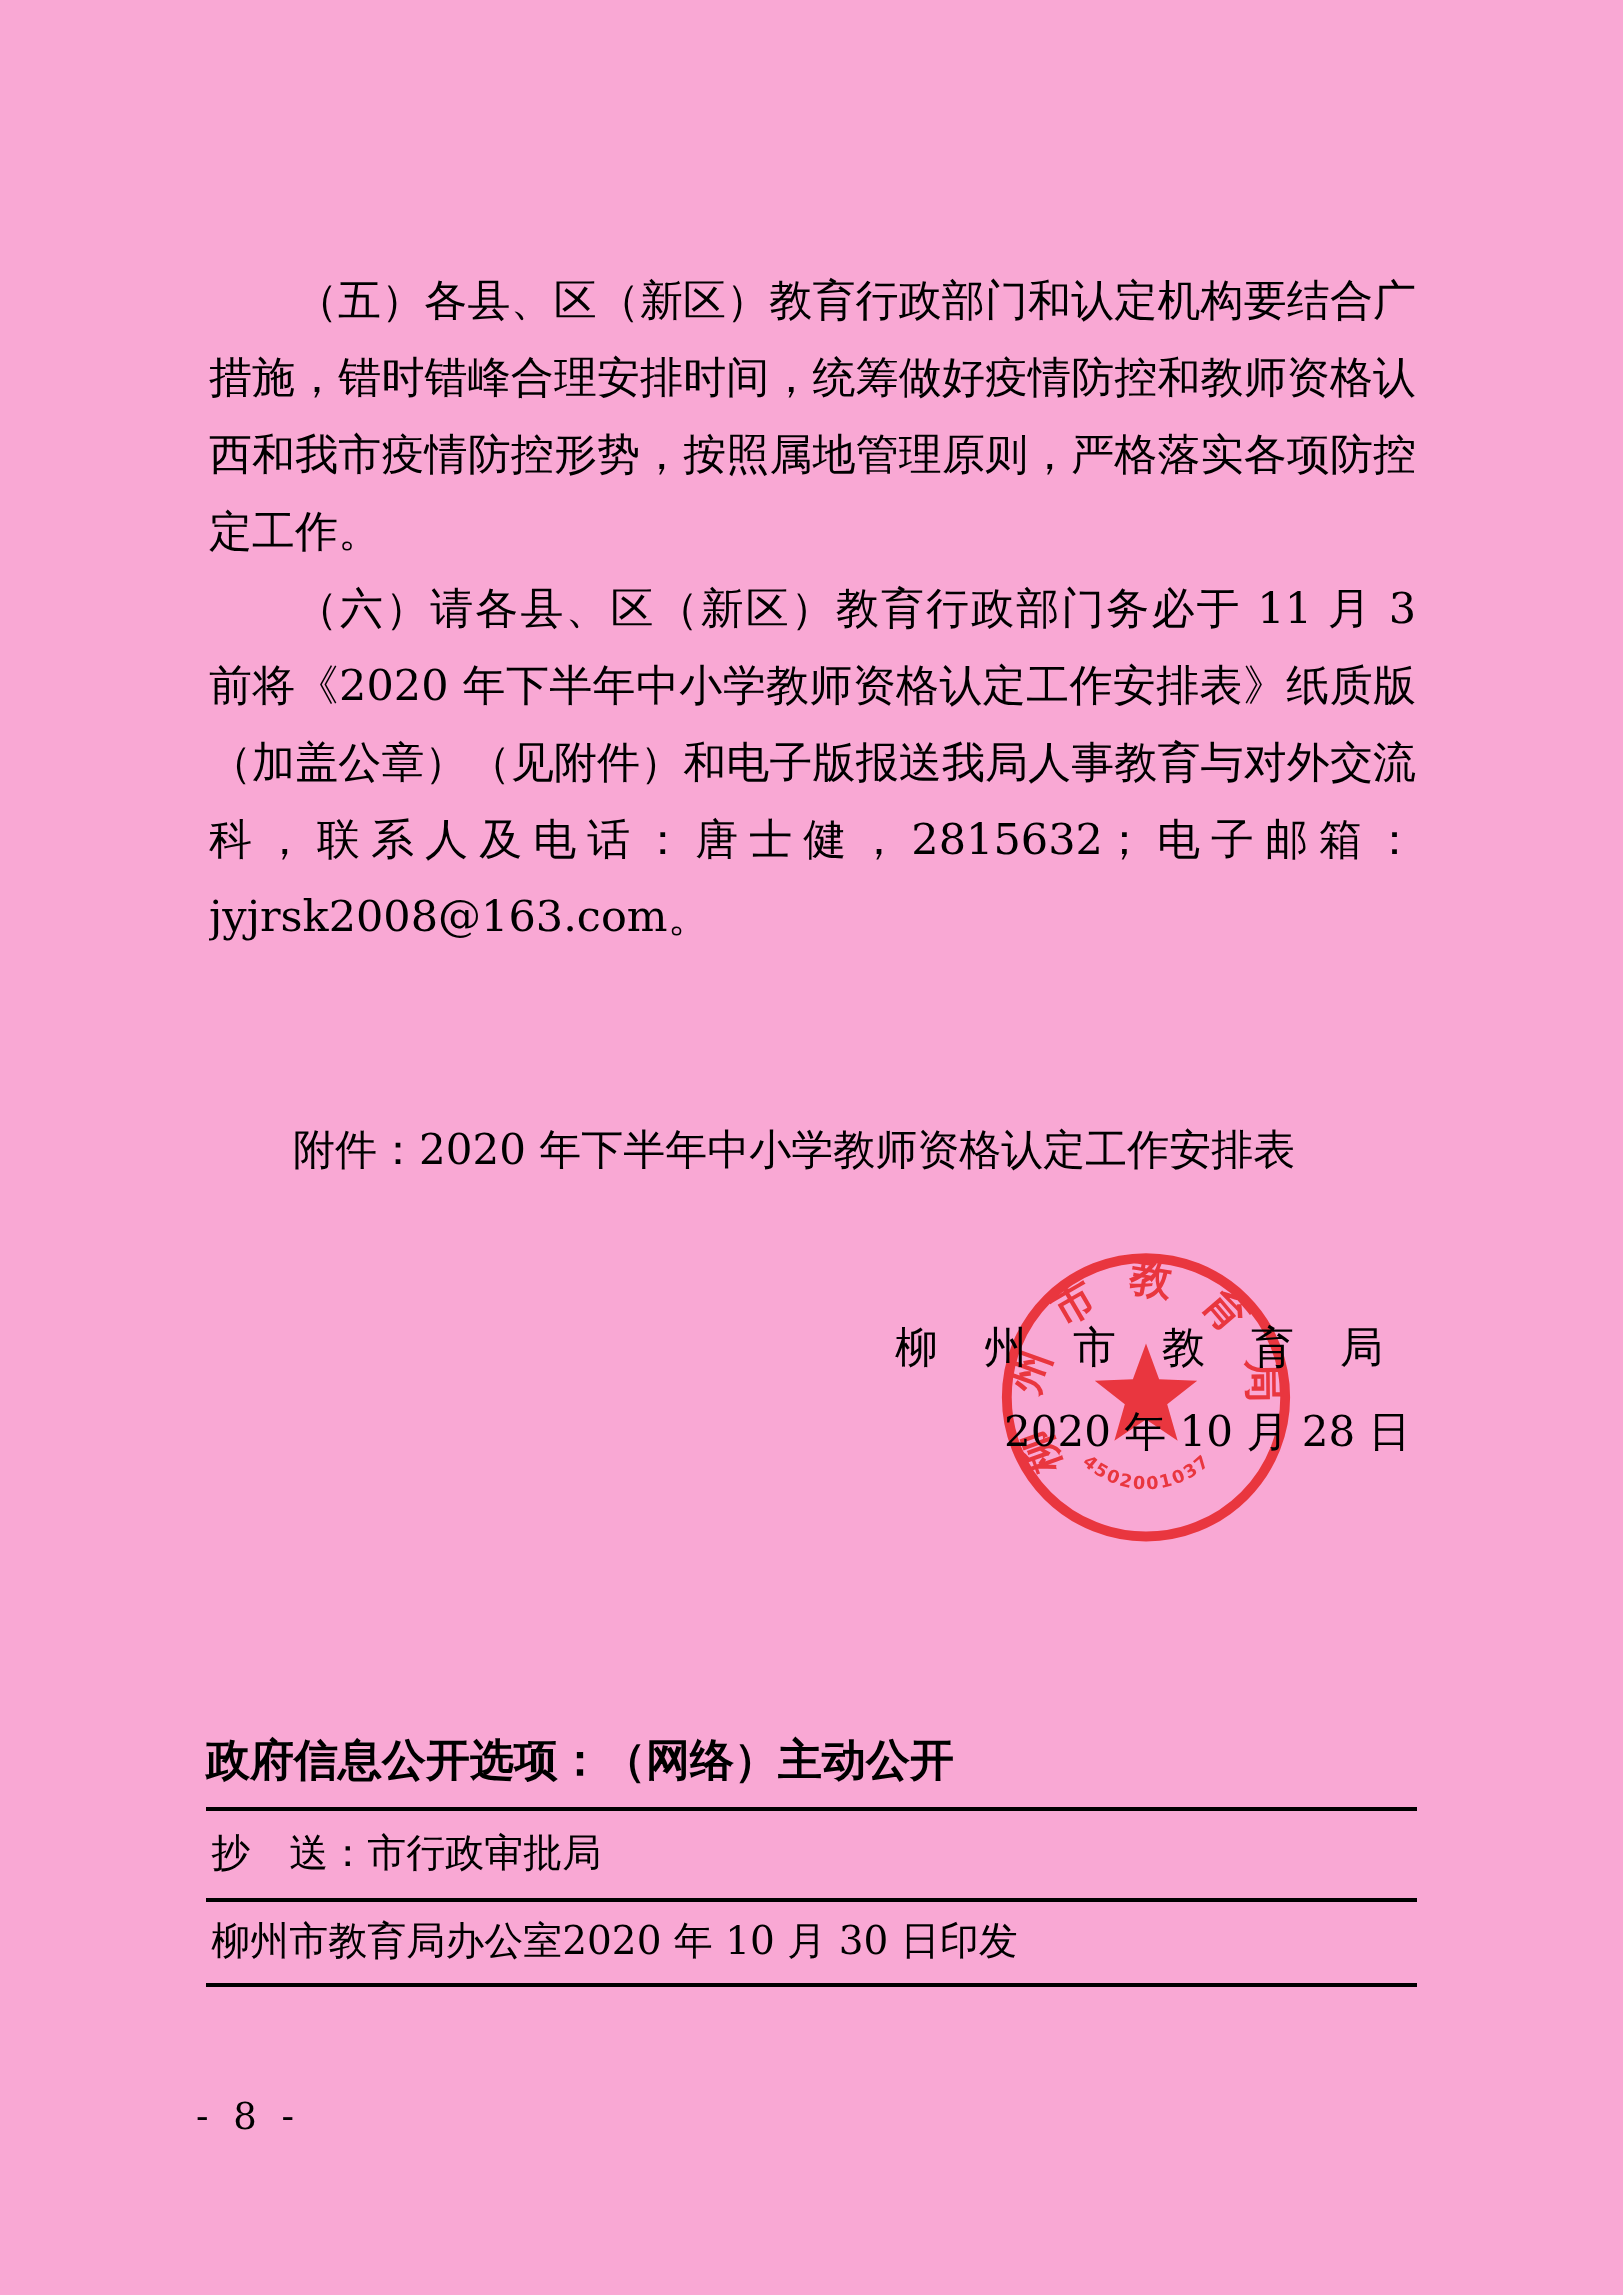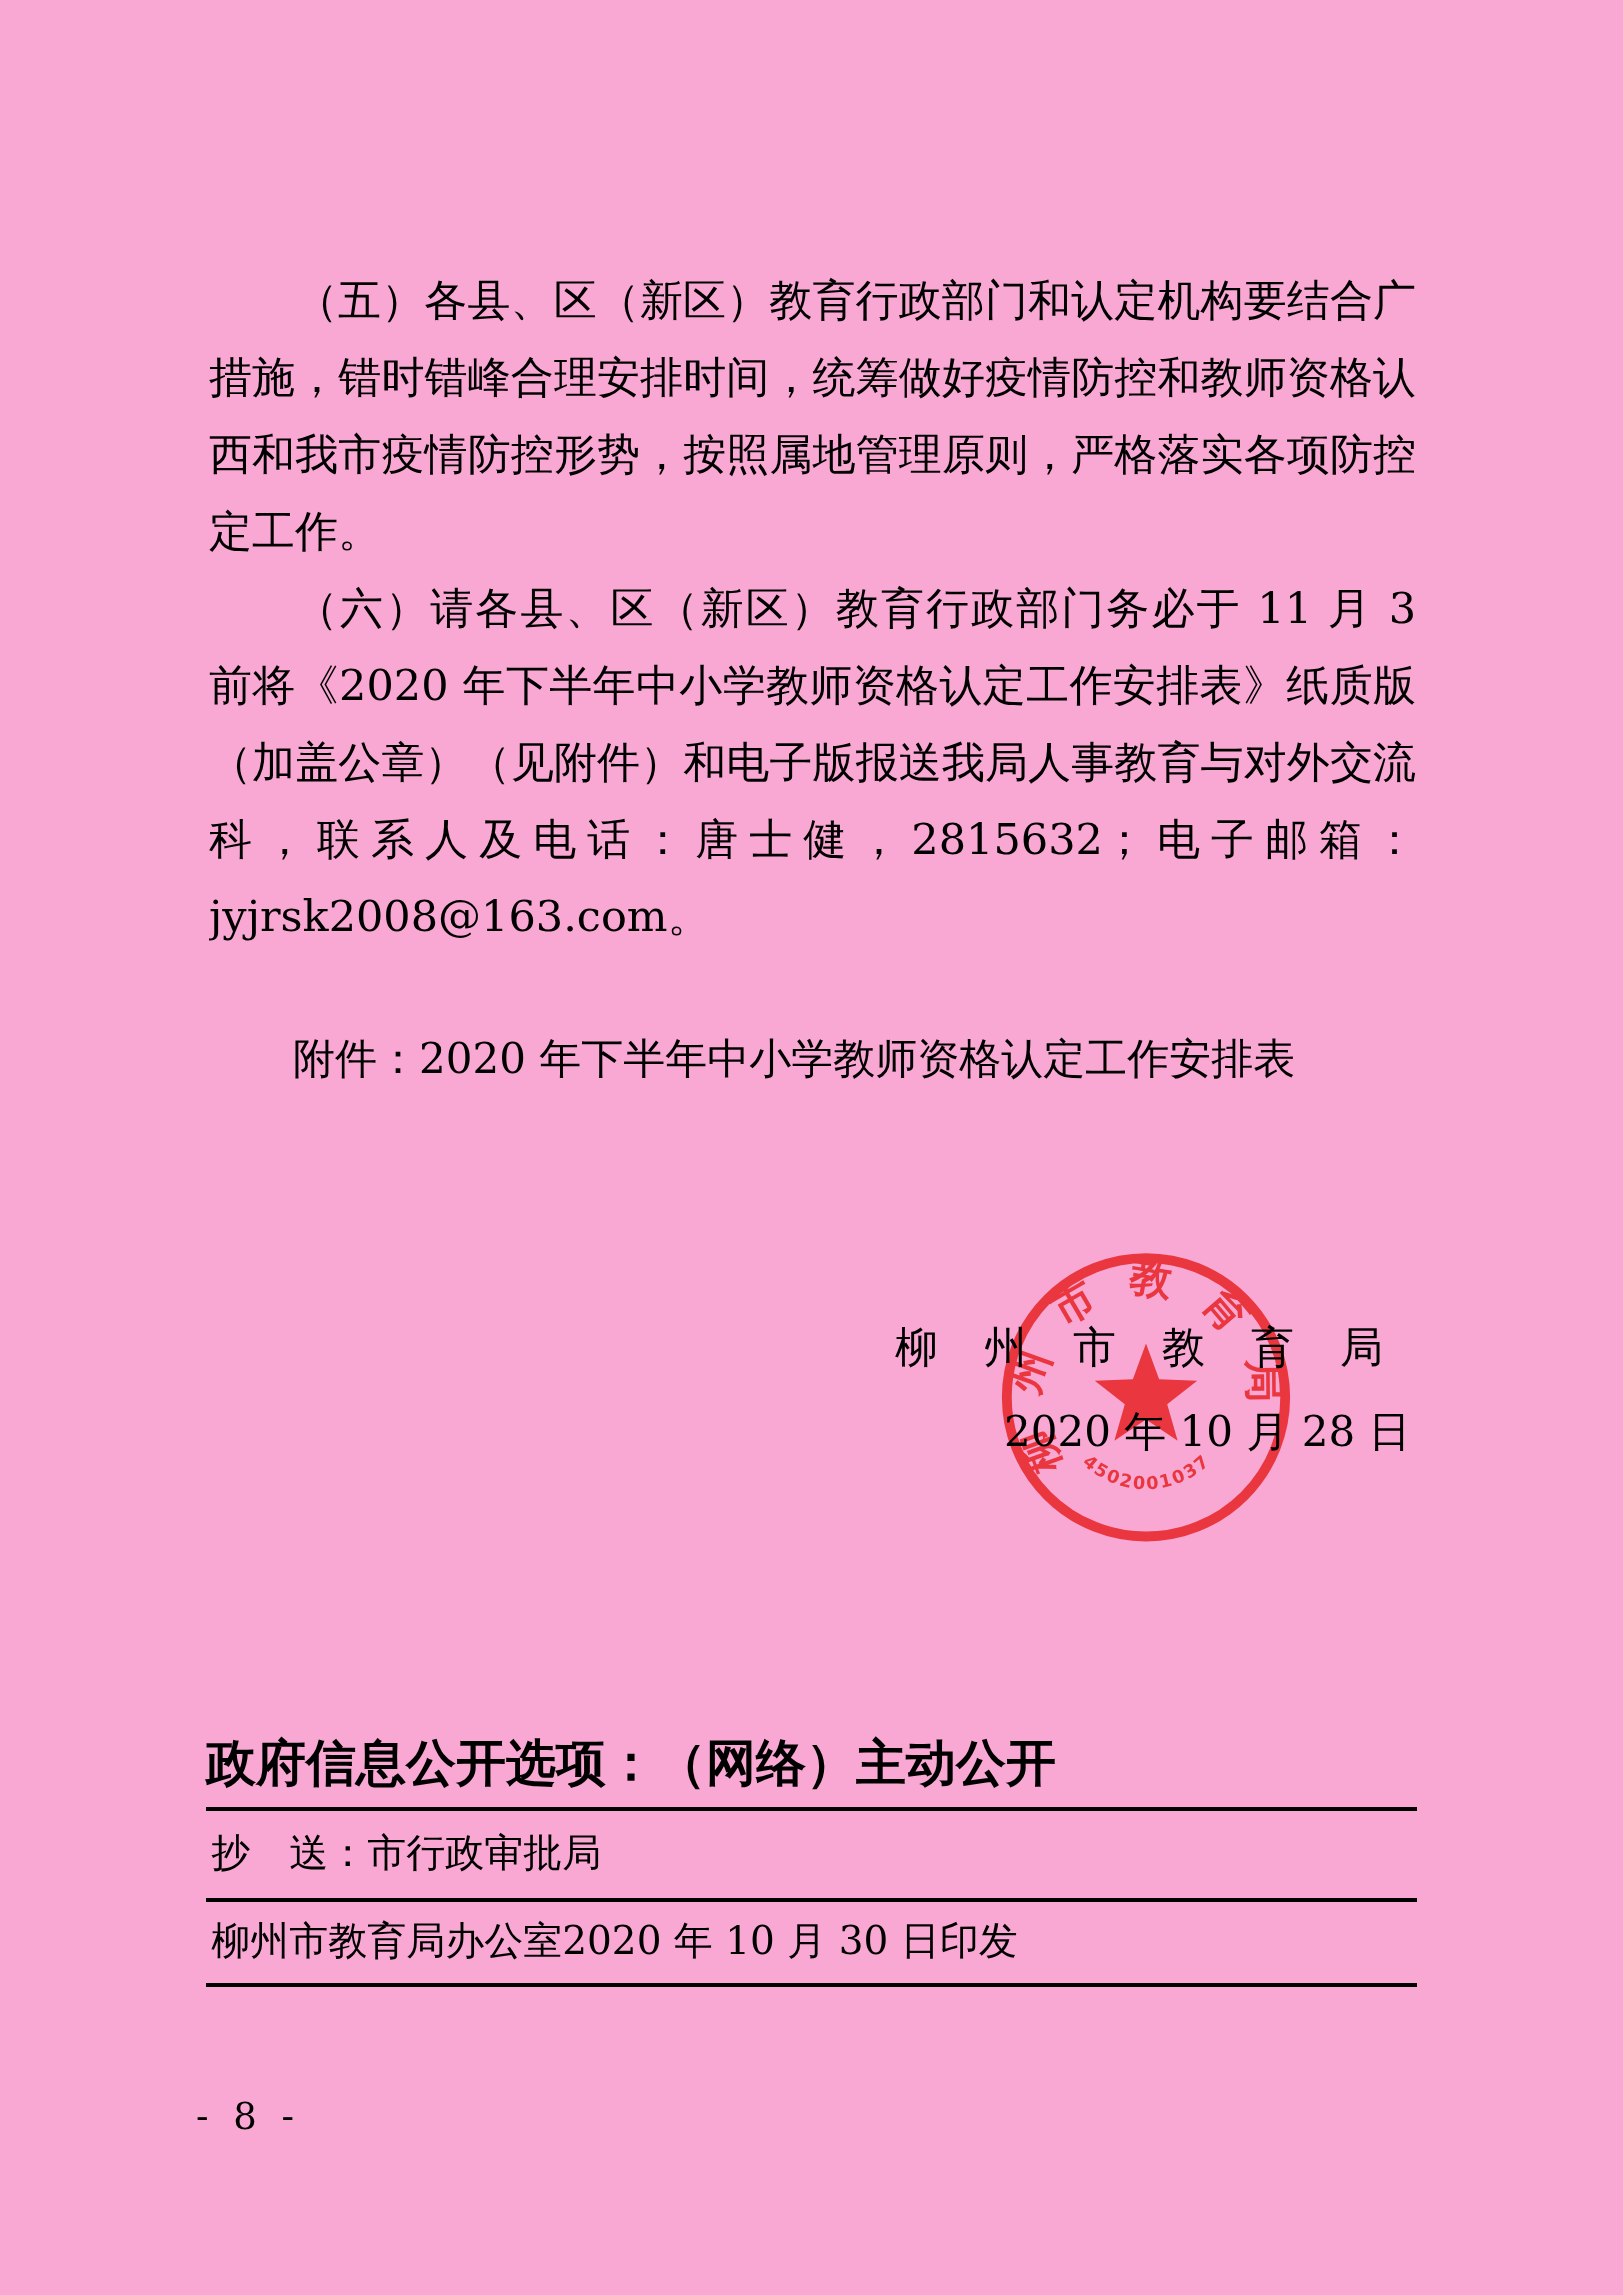--- a/index.html
+++ b/index.html
@@ -17,21 +17,21 @@
     position:absolute; left:209px; top:262px; width:1207px;
     font-size:43px; line-height:77px;
     text-align:justify; text-justify:inter-character;
   }
   .bline { height:77px; overflow:hidden; text-align:justify; text-align-last:justify; }
   .bline.indent { text-indent:2em; }
   .bline.endline { text-align-last:left; }
 
   
   .attachment {
-    position:absolute; left:209px; top:1026px; width:1207px;
+    position:absolute; left:209px; top:1117px; width:1207px;
     font-size:42px; line-height:65px; text-indent:2em;
   }
 
   
   .sig-org {
     position:absolute; left:895px; top:1319px;
     font-size:43px; letter-spacing:46px; white-space:nowrap;
   }
   .sig-date {
     position:absolute; left:964px; top:1404px;
@@ -44,22 +44,22 @@
     width:302px; height:302px;
     mix-blend-mode:multiply; opacity:0.93;
     pointer-events:none;
   }
 
   
   .footer {
     position:absolute; left:206px; top:1731px; width:1211px;
   }
   .f-row1 {
-    font-family:Liberation Serif, serif; font-weight:bold;
-    font-size:50px; line-height:51px;
+    font-family:Liberation Mono, monospace; font-weight:bold;
+    font-size:44px; line-height:51px;
     padding:6.5px 0 18.3px 0;
     border-bottom:4.6px solid #000;
   }
   .f-row2 {
     font-size:39px; line-height:46px;
     padding:19.6px 0 21.6px 5.2px;
     border-bottom:4.6px solid #000;
   }
   .f-row3 {
     display:flex; justify-content:flex-start; align-items:baseline;

